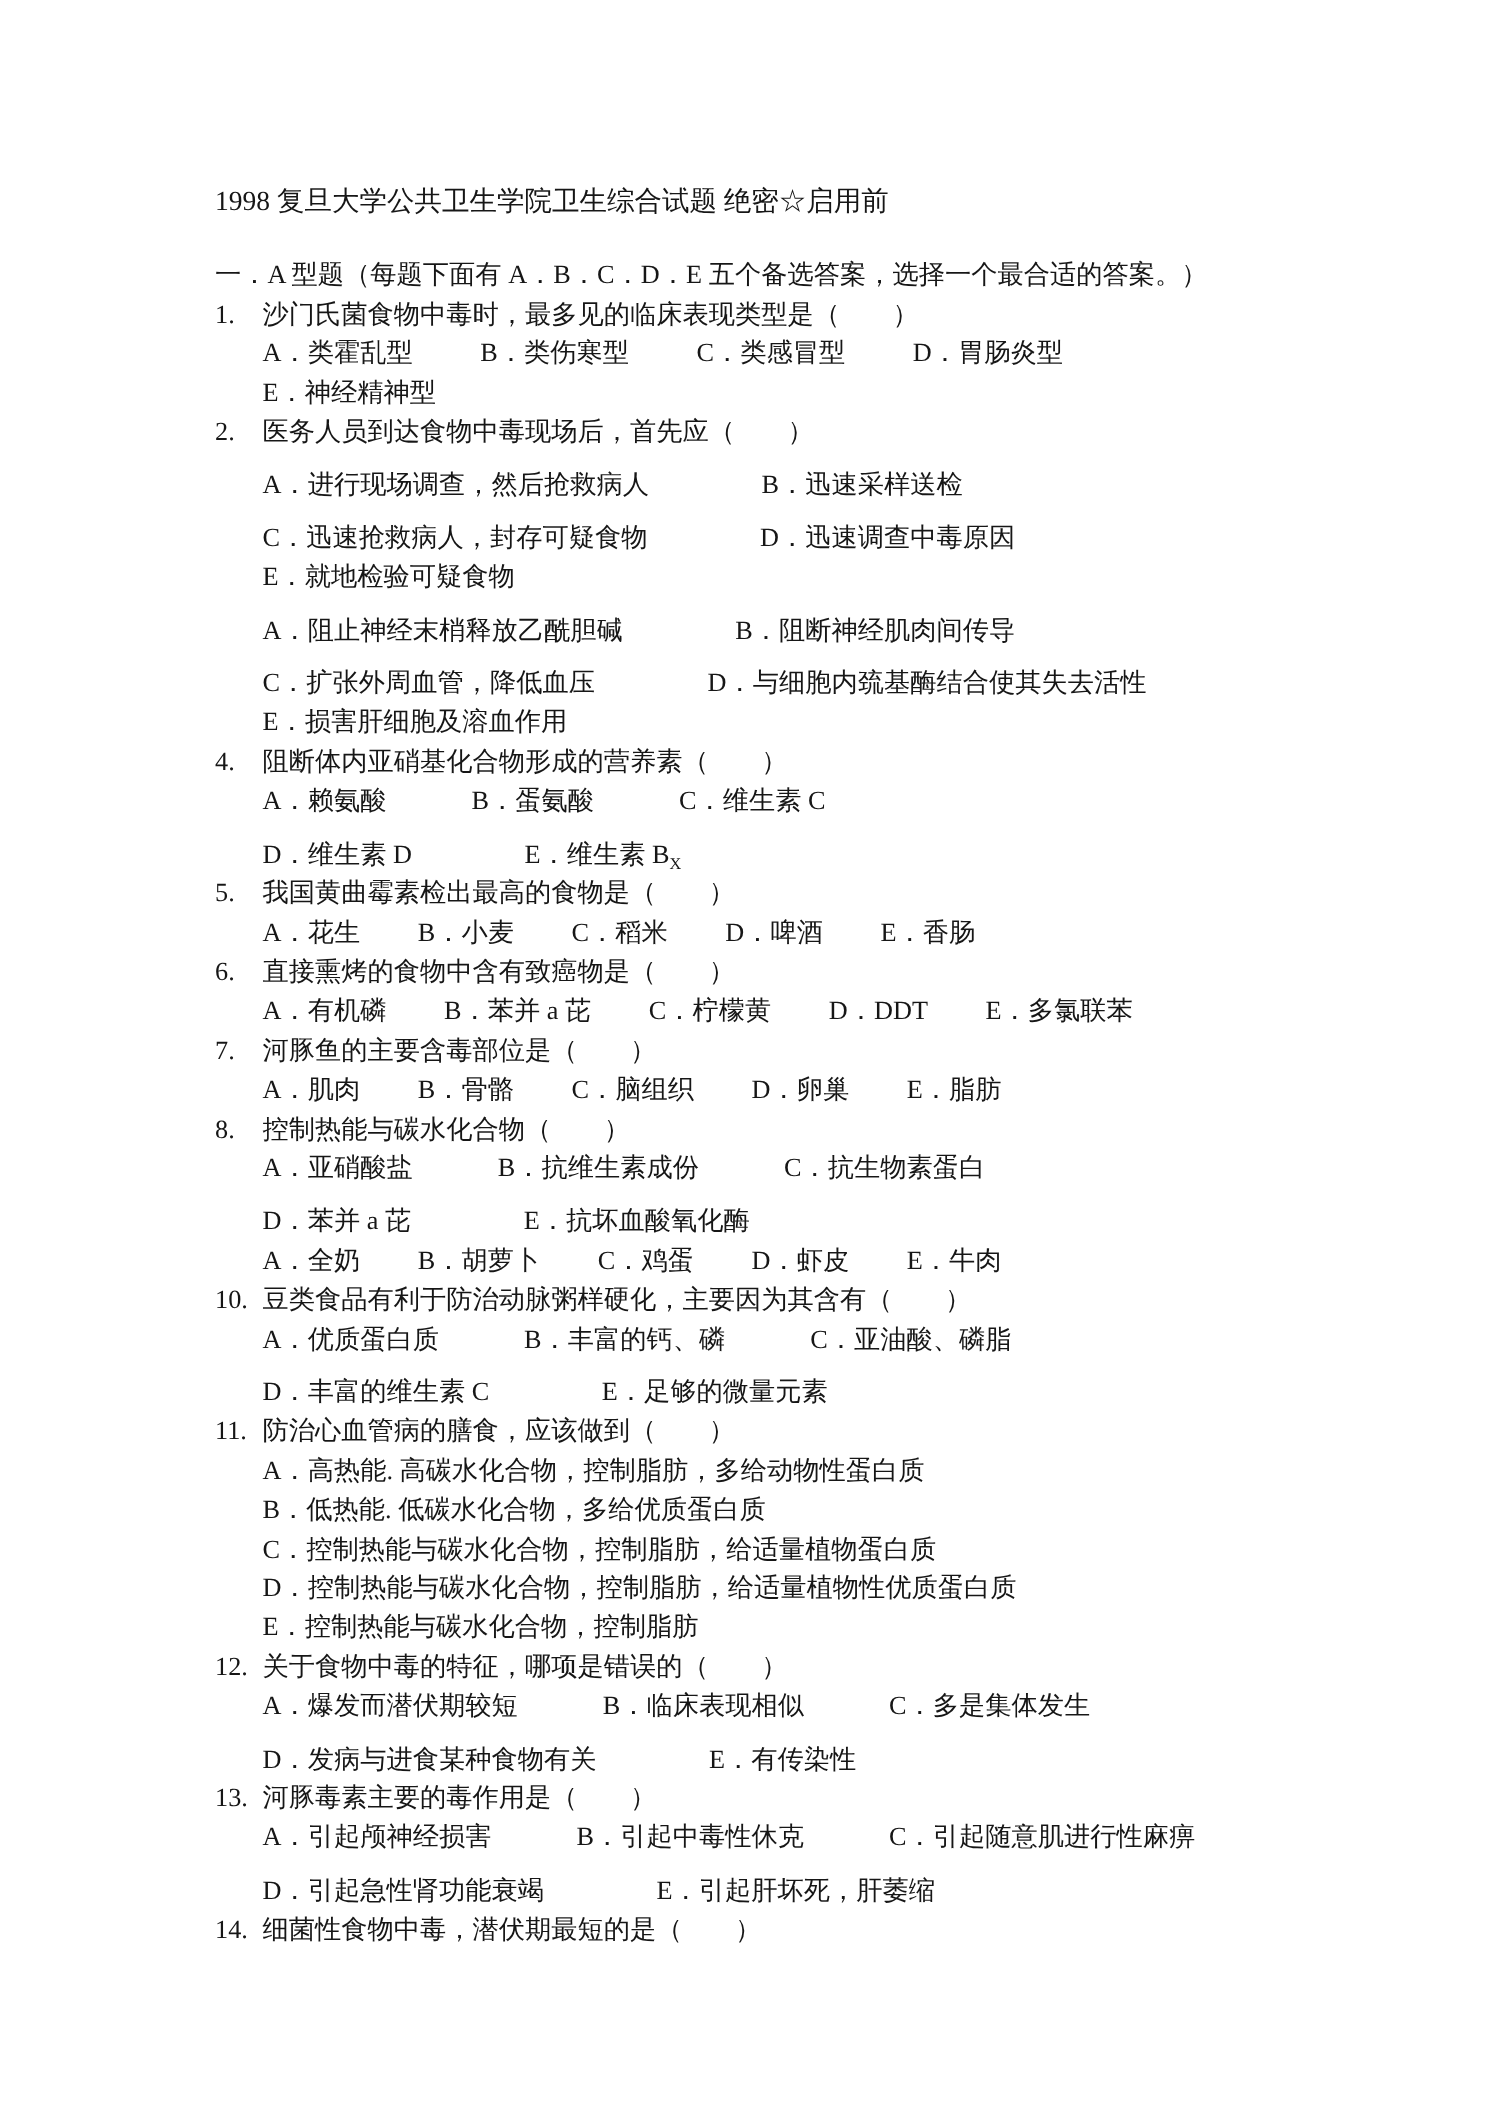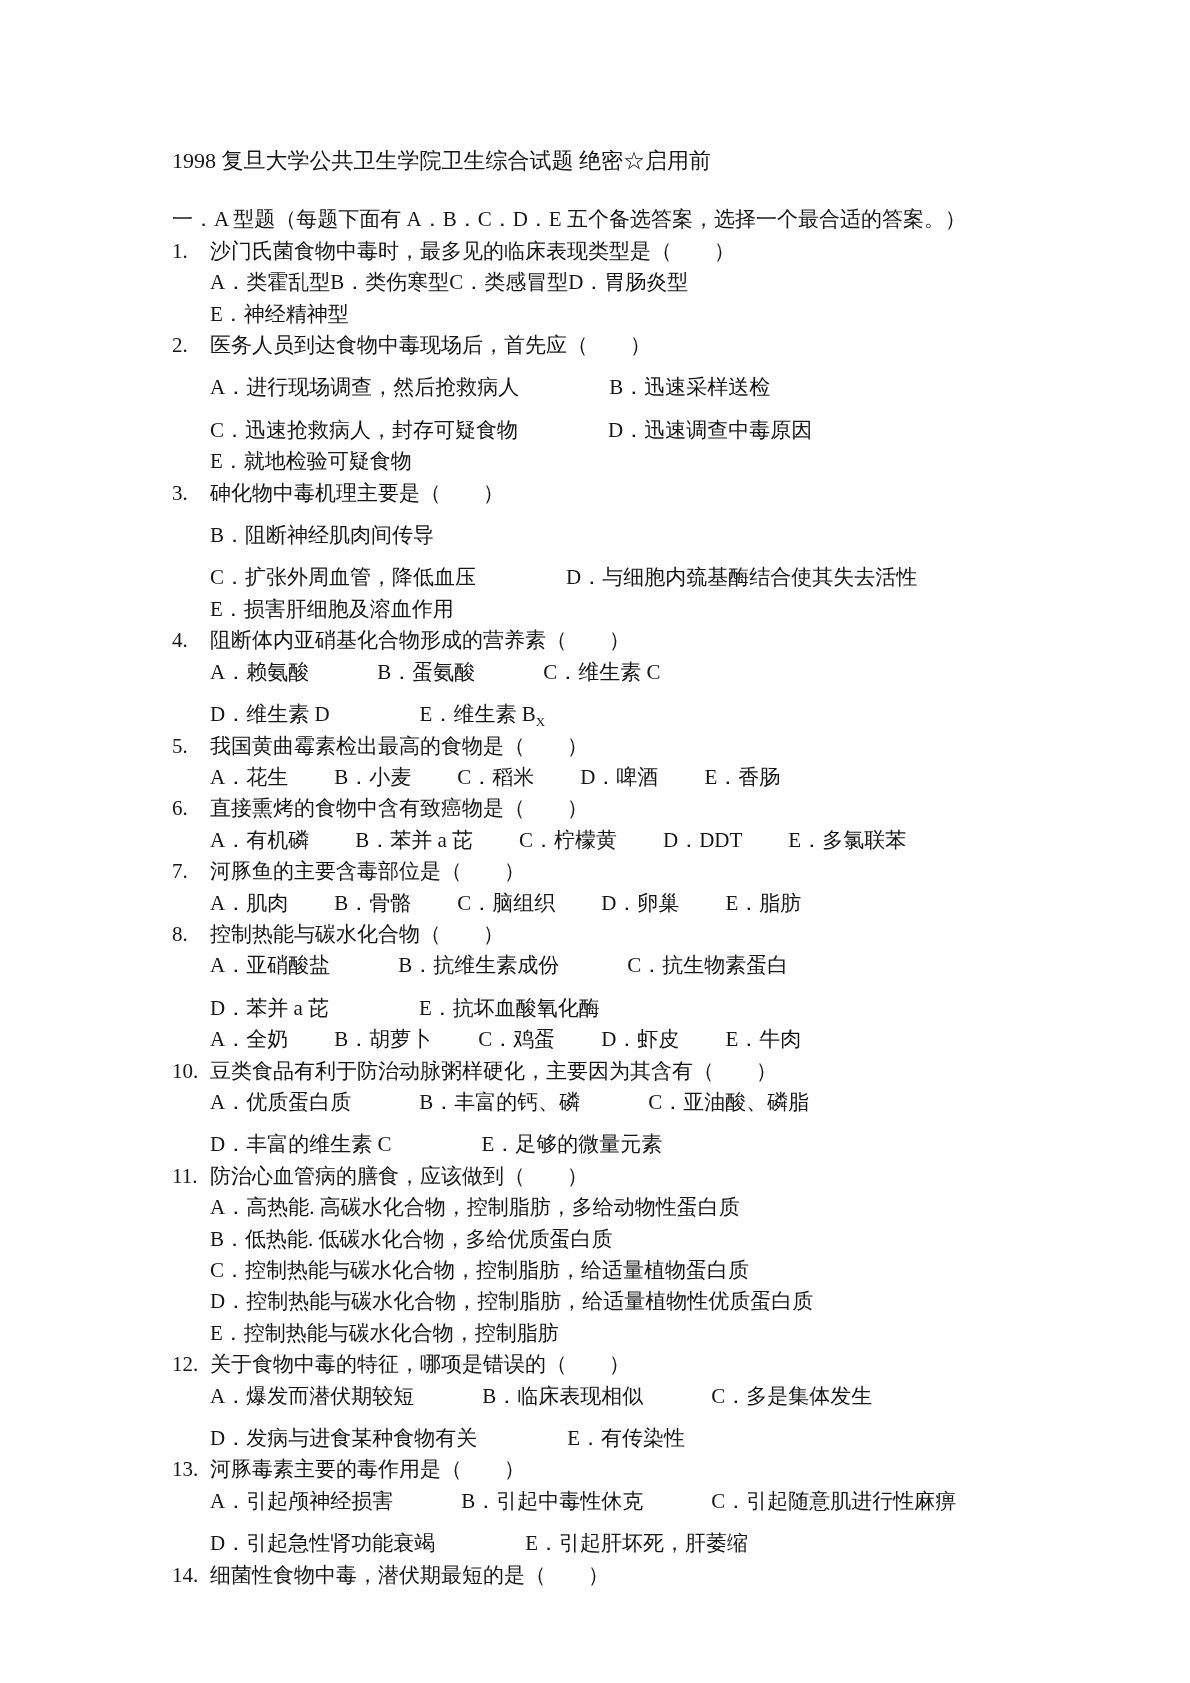--- a/index.html
+++ b/index.html
@@ -25,41 +25,40 @@
   .q-line { white-space: pre; }
   .q-num { display: inline-block; min-width: 38px; }
   .opt-line {
     display: flex;
     padding-left: 38px;
     white-space: pre;
     align-items: baseline;
   }
   .opt-line.g2 { gap: 90px; margin-top: 11px; }
   .opt-line.g3 { gap: 68px; text-align: center; }
-  .opt-line.g4 { }
+  .opt-line.g4 { gap: 54px; }
   .opt-line.g5 { gap: 46px; }
   .opt { white-space: pre; }
   sub { font-size: 13px; line-height: 0; }
 </style>
 </head>
 <body>
 
 <div class="page">
   <div class="doc-title">1998 复旦大学公共卫生学院卫生综合试题 绝密☆启用前</div>
   <div class="section-header">一．A 型题（每题下面有 A．B．C．D．E 五个备选答案，选择一个最合适的答案。）</div>
   <div id="questions">
       <div class="q-line"><span class="q-num">1.</span><span class="q-text">沙门氏菌食物中毒时，最多见的临床表现类型是（　　）</span></div>
       <div class="opt-line g4"><span class="opt">A．类霍乱型</span><span class="opt">B．类伤寒型</span><span class="opt">C．类感冒型</span><span class="opt">D．胃肠炎型</span></div>
       <div class="opt-line g1"><span class="opt">E．神经精神型</span></div>
       <div class="q-line"><span class="q-num">2.</span><span class="q-text">医务人员到达食物中毒现场后，首先应（　　）</span></div>
       <div class="opt-line g2"><span class="opt">A．进行现场调查，然后抢救病人</span><span class="opt">B．迅速采样送检</span></div>
       <div class="opt-line g2"><span class="opt">C．迅速抢救病人，封存可疑食物</span><span class="opt">D．迅速调查中毒原因</span></div>
       <div class="opt-line g1"><span class="opt">E．就地检验可疑食物</span></div>
-      <div class="q-line"><span class="q-num">3.</span><span class="q-text">砷化物中毒机理主要是（　　）</span></div>
-      <div class="opt-line g2"><span class="opt">B．阻断神经肌肉间传导</span></div>
+      <div class="opt-line g2"><span class="opt">A．阻止神经末梢释放乙酰胆碱</span><span class="opt">B．阻断神经肌肉间传导</span></div>
       <div class="opt-line g2"><span class="opt">C．扩张外周血管，降低血压</span><span class="opt">D．与细胞内巯基酶结合使其失去活性</span></div>
       <div class="opt-line g1"><span class="opt">E．损害肝细胞及溶血作用</span></div>
       <div class="q-line"><span class="q-num">4.</span><span class="q-text">阻断体内亚硝基化合物形成的营养素（　　）</span></div>
       <div class="opt-line g3"><span class="opt">A．赖氨酸</span><span class="opt">B．蛋氨酸</span><span class="opt">C．维生素 C</span></div>
       <div class="opt-line g2"><span class="opt">D．维生素 D</span><span class="opt">E．维生素 B<sub>X</sub></span></div>
       <div class="q-line"><span class="q-num">5.</span><span class="q-text">我国黄曲霉素检出最高的食物是（　　）</span></div>
       <div class="opt-line g5"><span class="opt">A．花生</span><span class="opt">B．小麦</span><span class="opt">C．稻米</span><span class="opt">D．啤酒</span><span class="opt">E．香肠</span></div>
       <div class="q-line"><span class="q-num">6.</span><span class="q-text">直接熏烤的食物中含有致癌物是（　　）</span></div>
       <div class="opt-line g5"><span class="opt">A．有机磷</span><span class="opt">B．苯并 a 芘</span><span class="opt">C．柠檬黄</span><span class="opt">D．DDT</span><span class="opt">E．多氯联苯</span></div>
       <div class="q-line"><span class="q-num">7.</span><span class="q-text">河豚鱼的主要含毒部位是（　　）</span></div>

